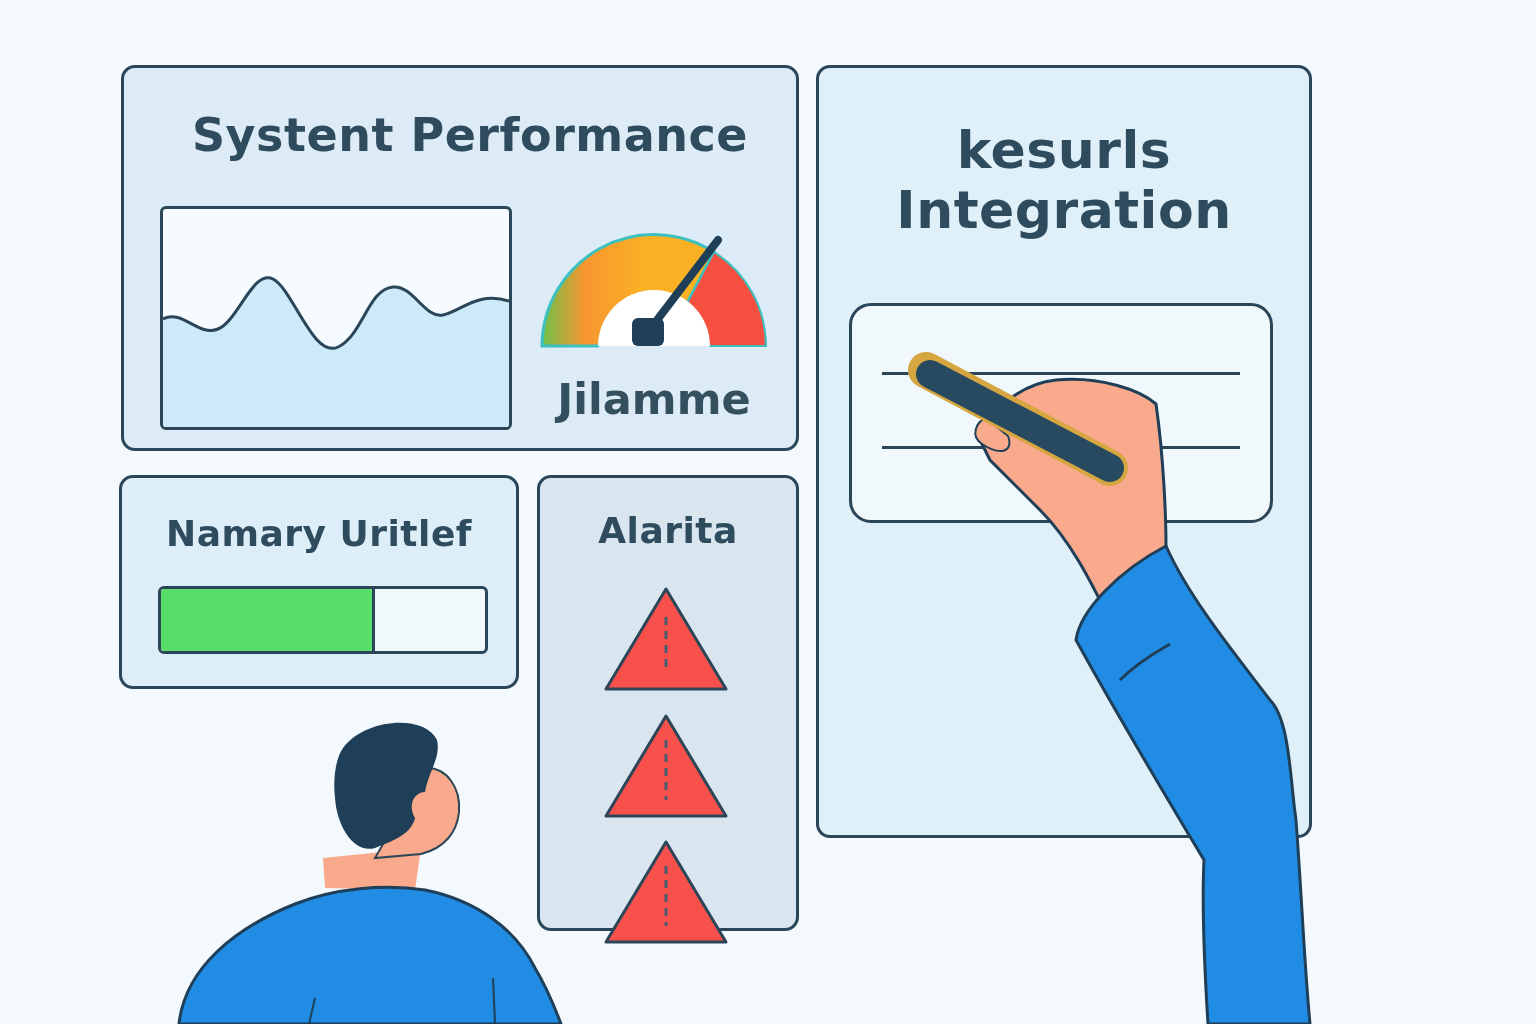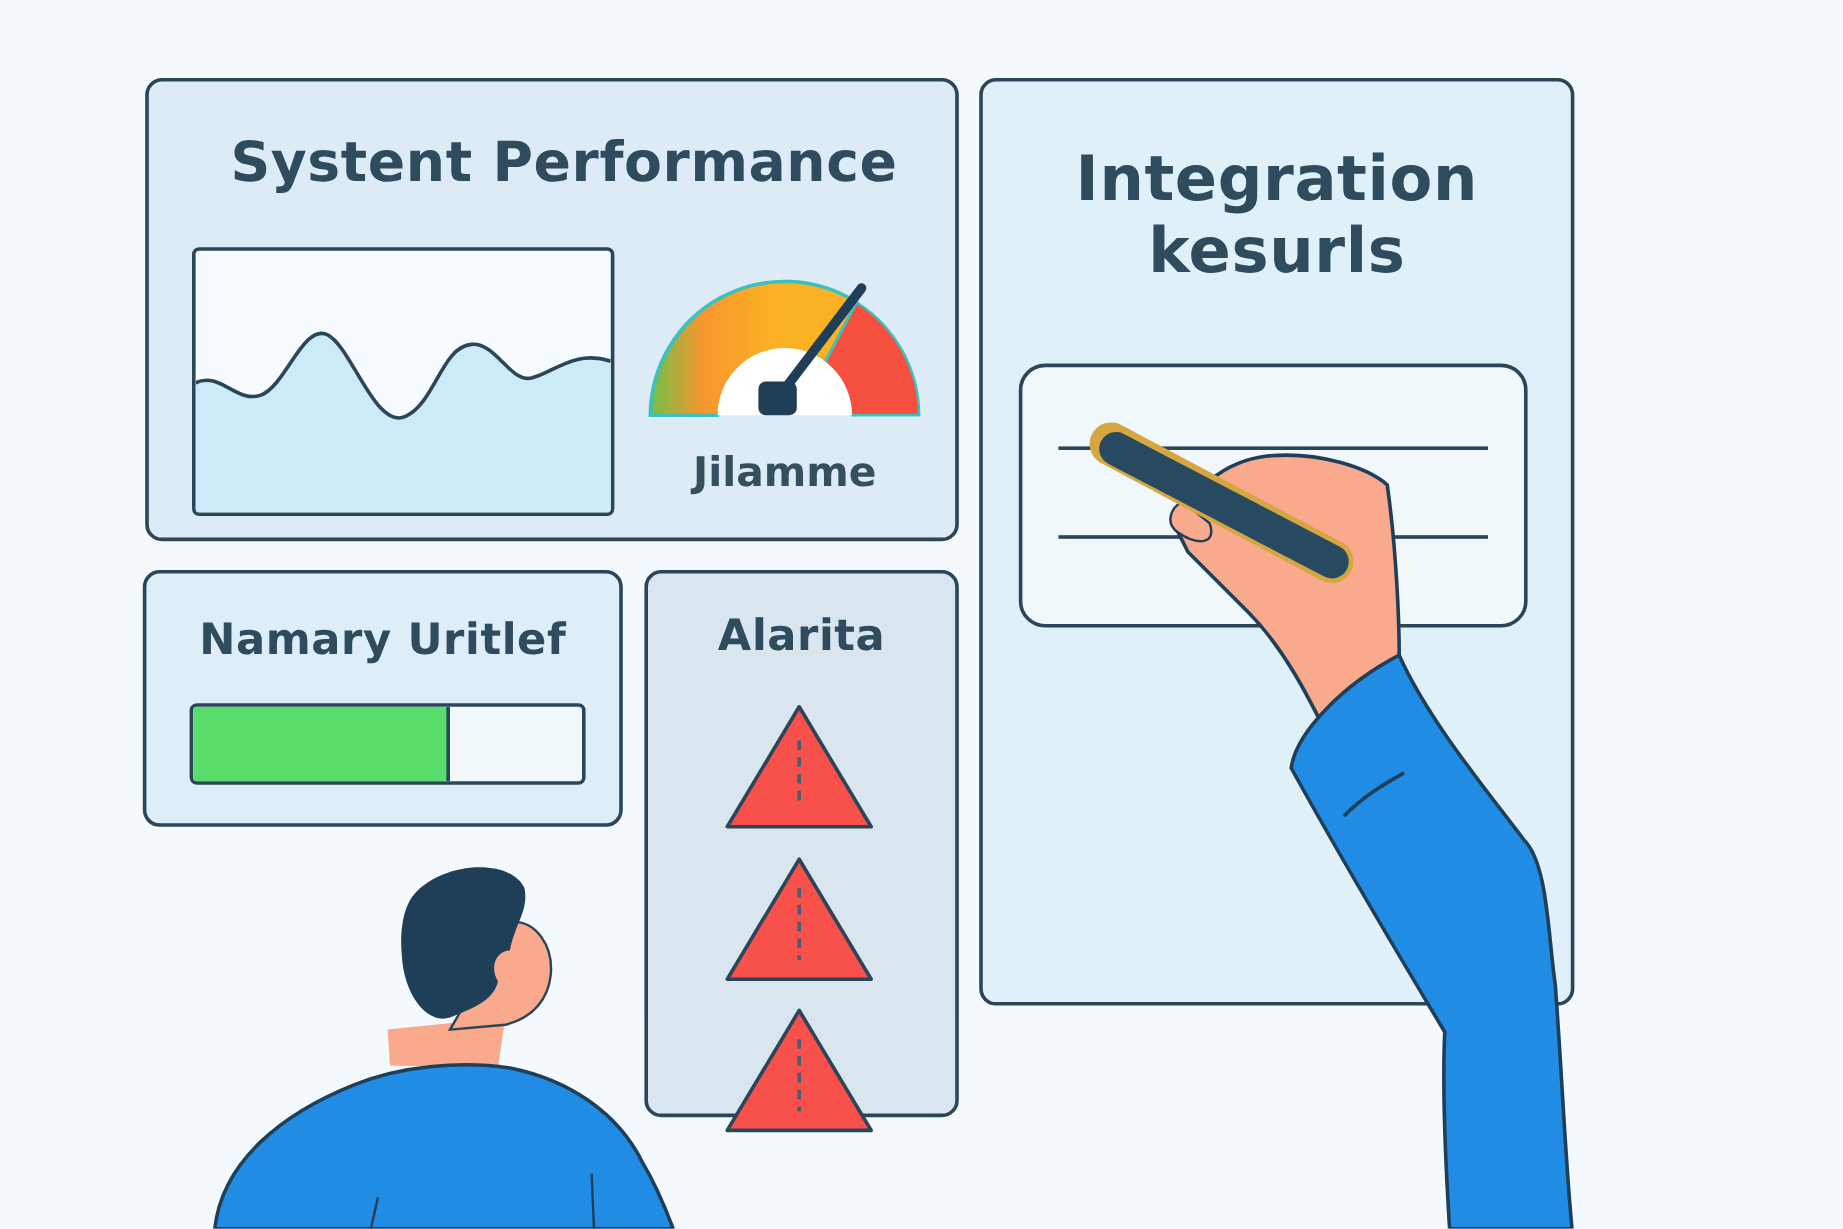--- a/index.html
+++ b/index.html
@@ -17,21 +17,21 @@
     position:absolute; color:#2f4b5e; font-weight:bold; text-align:center;
     letter-spacing:0.5px;
   }
   #perf { left:121px; top:65px; width:678px; height:386px; background:#dcebf6; }
   #perf .title { left:0; right:0; top:40px; font-size:46px; padding-left:20px; }
   #chartbox {
     position:absolute; left:36px; top:138px; width:346px; height:218px;
     border:3px solid #2a4658; border-radius:6px; background:#f5fbfe; overflow:hidden;
   }
   #gauge { position:absolute; left:412px; top:152px; width:236px; height:132px; }
-  #gauge-label { position:absolute; left:410px; top:306px; width:240px; font-size:34px; text-align:center; color:#34505f; font-weight:bold; }
+  #gauge-label { position:absolute; left:410px; top:306px; width:240px; font-size:43px; text-align:center; color:#34505f; font-weight:bold; }
 
   #integ { left:816px; top:65px; width:496px; height:773px; background:#e0f0f9; }
   #integ .title { left:0; right:0; top:52px; font-size:52px; line-height:60px; }
   #notecard {
     position:absolute; left:30px; top:235px; width:424px; height:220px;
     border:3px solid #2a4658; border-radius:22px; background:#f0f8fc; box-sizing:border-box;
   }
   .note-line { position:absolute; left:30px; right:30px; height:3px; background:#2a4658; }
 
   #mem { left:119px; top:475px; width:400px; height:214px; background:#ddeef8; }
@@ -74,22 +74,22 @@
       <path d="M62,126 A56,56 0 0 1 174,126 Z" fill="#ffffff"></path>
       <line x1="112" y1="112" x2="182" y2="20" stroke="#1f3f58" stroke-width="8" stroke-linecap="round"></line>
       <rect x="96" y="98" width="32" height="28" rx="6" fill="#1f3f58"></rect>
     </svg>
   </div>
   <div id="gauge-label">Jilamme</div>
 </div>
 
 <div class="panel" id="integ">
   <div class="title">
+    <div>kesurls</div>
     <div>Integration</div>
-    <div>kesurls</div>
   </div>
   <div id="notecard">
     <div class="note-line" style="top:66px"></div>
     <div class="note-line" style="top:140px"></div>
   </div>
 </div>
 
 <div class="panel" id="mem">
   <div class="title">Namary Uritlef</div>
   <div id="progress">

